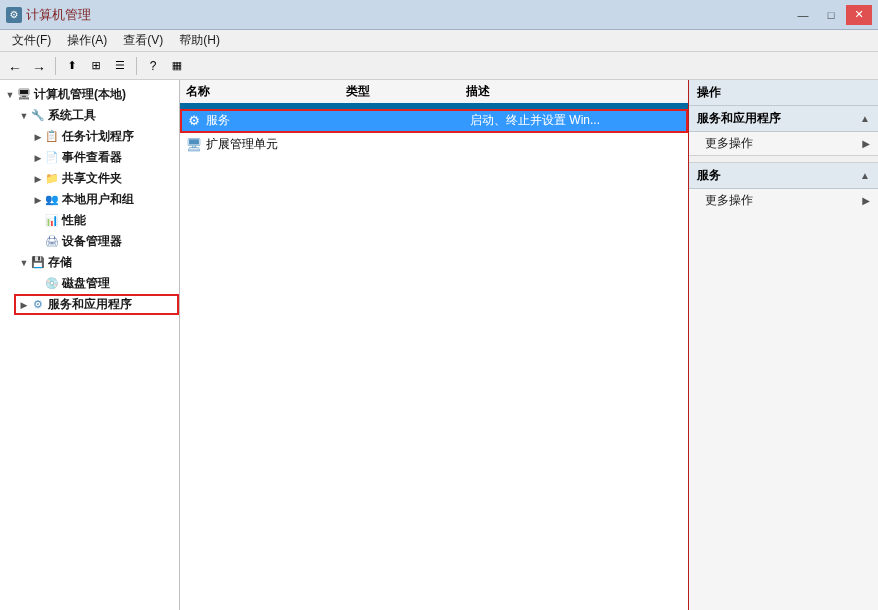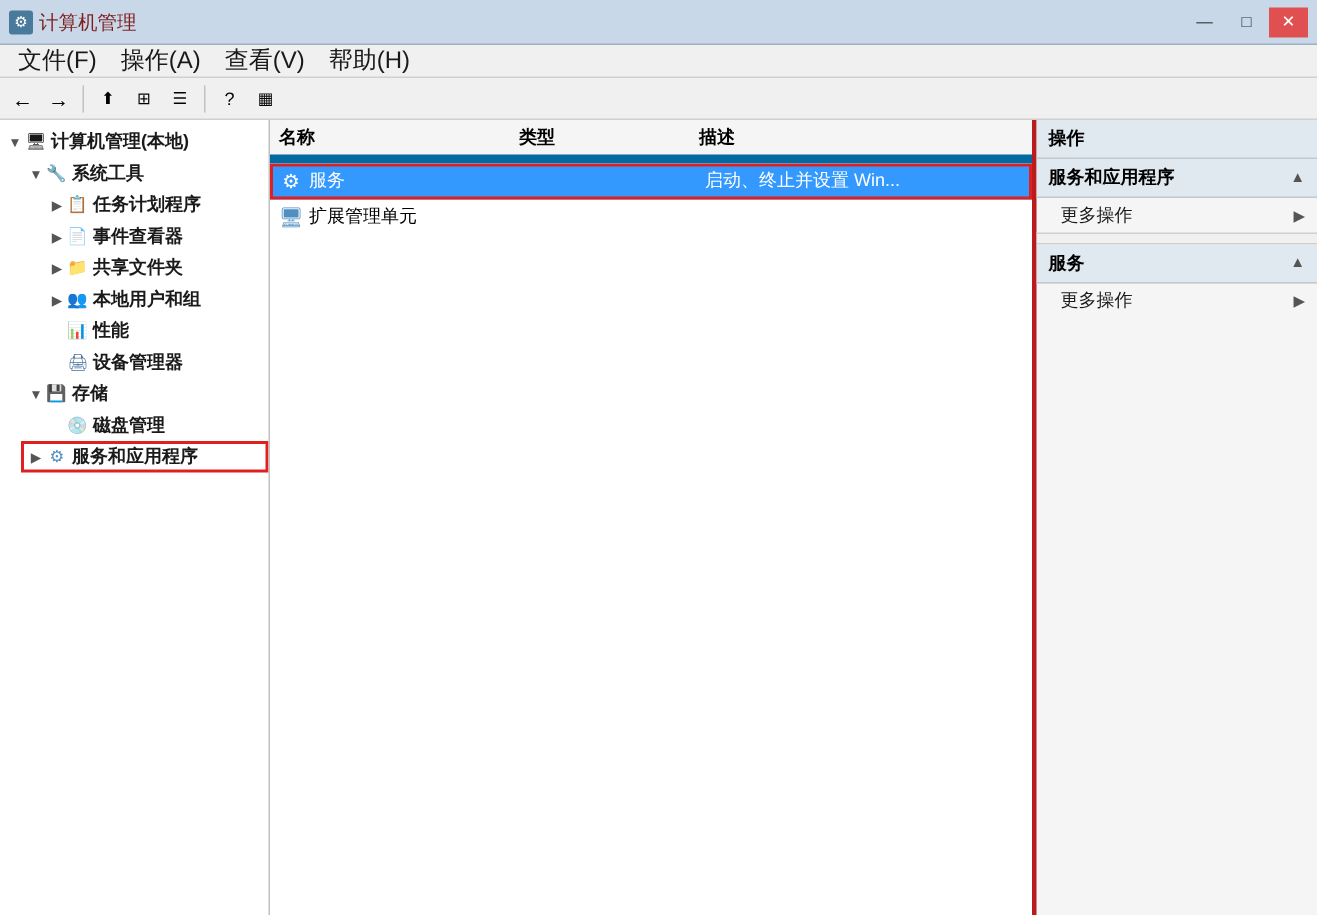--- a/index.html
+++ b/index.html
@@ -65,21 +65,21 @@
       background: #f0f0f0;
       height: 22px;
       display: flex;
       align-items: center;
       padding: 0 4px;
       border-bottom: 1px solid #d0d0d0;
     }
     .menu-item {
       padding: 2px 8px;
       cursor: pointer;
-      font-size: 16px;
+      font-size: 12px;
       color: #1a1a1a;
     }
 
     
     .toolbar {
       background: #f0f0f0;
       height: 28px;
       display: flex;
       align-items: center;
       padding: 2px 4px;
@@ -210,21 +210,21 @@
     }
     .row-name { width: 144px; font-size: 12px; }
     .row-type { width: 120px; font-size: 12px; }
     .row-desc { flex: 1; font-size: 12px; }
 
     
     .right-panel {
       width: 190px;
       min-width: 190px;
       background: #f5f5f5;
-      border-left: 3px solid #b91c1c;
+      border-left: 1px solid #b91c1c;
       padding: 0;
       overflow-y: auto;
     }
     .right-section-title {
       background: #e0e8f0;
       padding: 4px 8px;
       font-weight: bold;
       font-size: 12px;
       border-bottom: 1px solid #c0c8d0;
       display: flex;

